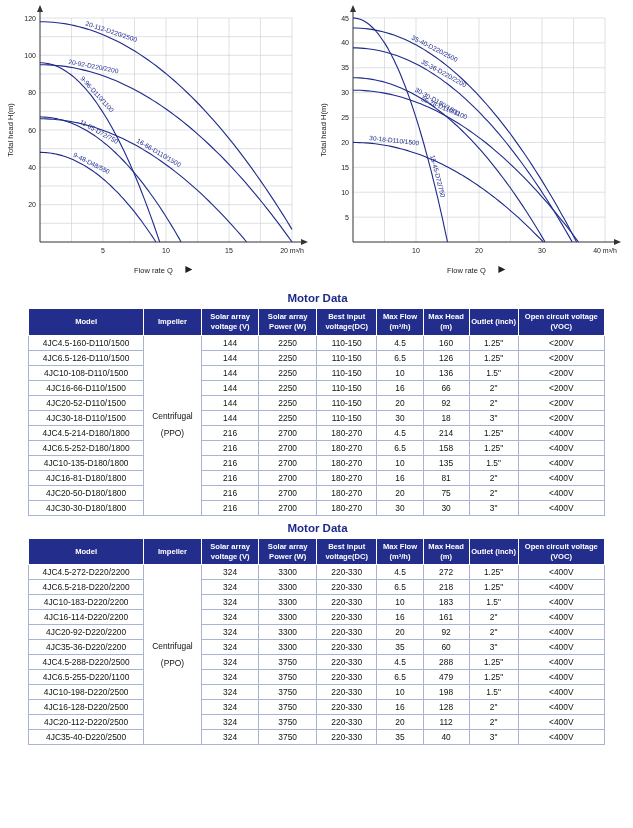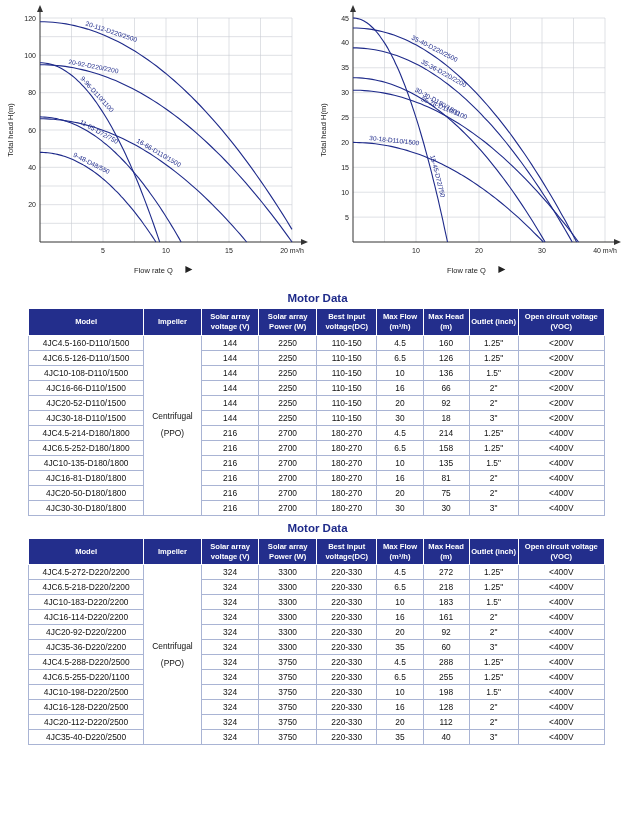--- a/index.html
+++ b/index.html
@@ -389,21 +389,21 @@
           <td>288</td>
           <td>1.25"</td>
           <td>&lt;400V</td>
         </tr>
         <tr>
           <td>4JC6.5-255-D220/1100</td>
           <td>324</td>
           <td>3750</td>
           <td>220-330</td>
           <td>6.5</td>
-          <td>255</td>
+          <td>479</td>
           <td>1.25"</td>
           <td>&lt;400V</td>
         </tr>
         <tr>
           <td>4JC10-198-D220/2500</td>
           <td>324</td>
           <td>3750</td>
           <td>220-330</td>
           <td>10</td>
           <td>198</td>

